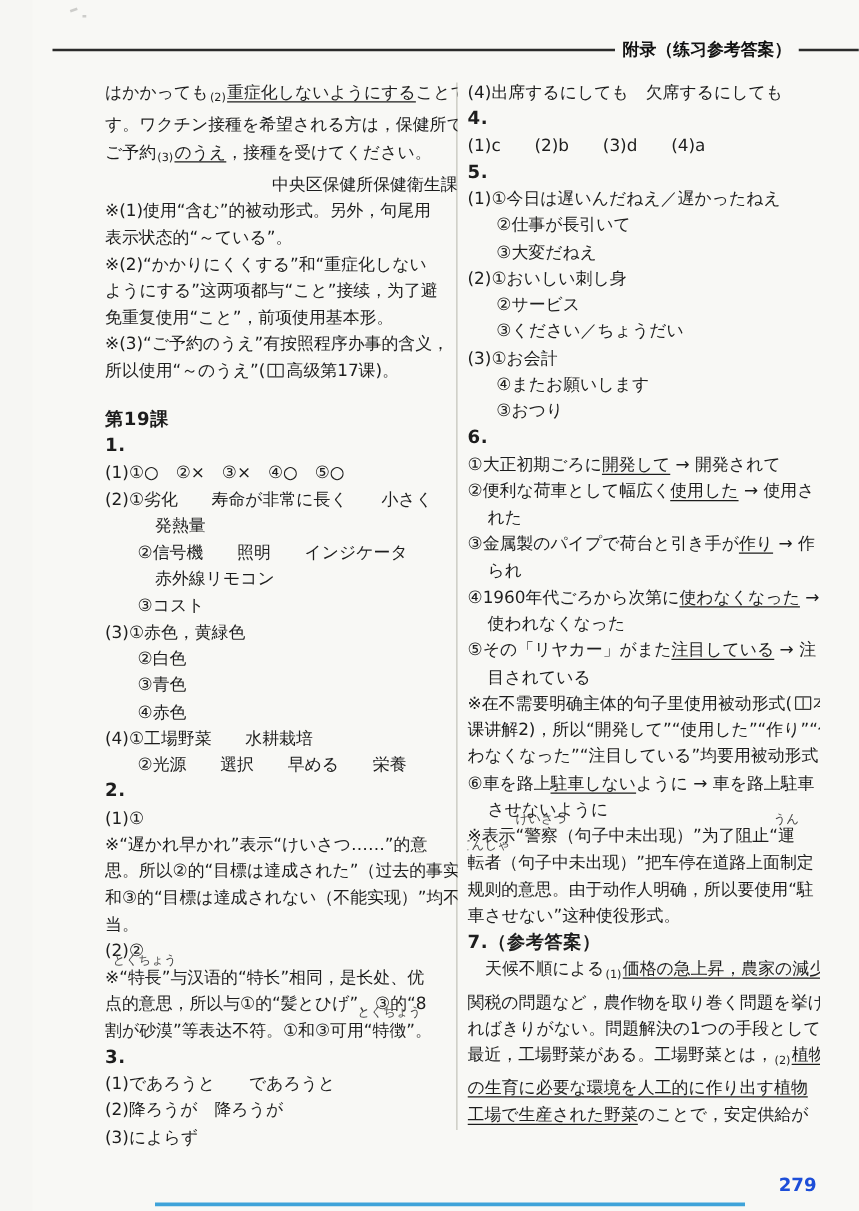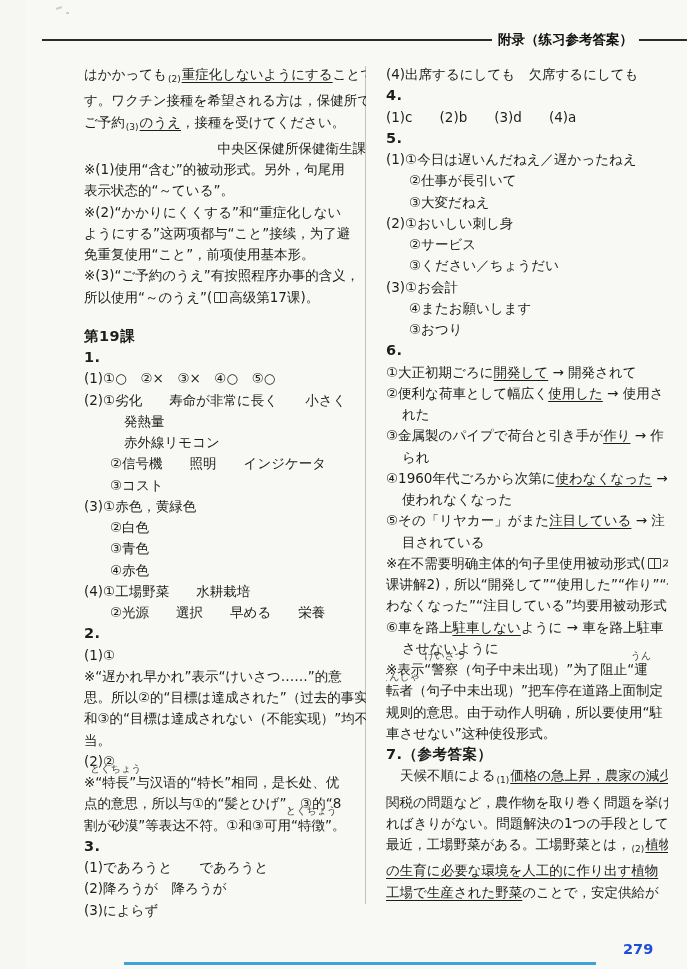--- a/index.html
+++ b/index.html
@@ -8,21 +8,21 @@
   
   .header{position:absolute;top:32px;left:16px;right:14px;height:16px;
           display:flex;align-items:center;}
   .rule{height:2px;background:#2b2b2b;}
   .rule-left{flex:1;}
   .rule-right{width:60px;}
   .header-title{font-weight:bold;font-size:13.5px;padding:0 6px;white-space:nowrap;color:#111;}
   
   .col{position:absolute;top:64px;width:282px;font-size:13.5px;line-height:21.25px;overflow:hidden;}
   .col-left{left:58px;}
-  .col-right{left:360px;}
+  .col-right{left:348px;}
   .divider{position:absolute;left:339px;top:66px;height:838px;width:1px;background:#c3c3bb;}
   .line{white-space:nowrap;min-height:21.25px;}
   .line.bold{font-weight:bold;font-size:14.5px;letter-spacing:.5px;}
   .line.gap{margin-top:18px;}
   .u{text-decoration:underline;text-underline-offset:3px;text-decoration-thickness:1px;}
   .marker{font-size:9px;vertical-align:-3px;padding:0 1px;color:#222;}
   .rb{position:relative;display:inline-block;}
   .rt{position:absolute;left:50%;transform:translateX(-50%);top:-7.5px;font-size:10px;
       line-height:8px;white-space:nowrap;color:#444;}
   .book-icon{display:inline-block;width:11px;height:9px;border:1px solid #333;border-radius:1px;
@@ -61,22 +61,22 @@
       <div class="line"><span>※(2)“かかりにくくする”和“重症化しない</span></div>
       <div class="line"><span>ようにする”这两项都与“こと”接续，为了避</span></div>
       <div class="line"><span>免重复使用“こと”，前项使用基本形。</span></div>
       <div class="line"><span>※(3)“ご予約のうえ”有按照程序办事的含义，</span></div>
       <div class="line"><span>所以使用“～のうえ”(</span><span class="book-icon"></span><span>高级第17课)。</span></div>
       <div class="line bold gap"><span>第19課</span></div>
       <div class="line bold"><span>1.</span></div>
       <div class="line"><span>(1)①○　②×　③×　④○　⑤○</span></div>
       <div class="line"><span>(2)①劣化　　寿命が非常に長く　　小さく</span></div>
       <div class="line" style="padding-left: 40px;"><span>発熱量</span></div>
+      <div class="line" style="padding-left: 26px;"><span>②信号機　　照明　　インジケータ</span></div>
       <div class="line" style="padding-left: 40px;"><span>赤外線リモコン</span></div>
-      <div class="line" style="padding-left: 26px;"><span>②信号機　　照明　　インジケータ</span></div>
       <div class="line" style="padding-left: 26px;"><span>③コスト</span></div>
       <div class="line"><span>(3)①赤色，黄緑色</span></div>
       <div class="line" style="padding-left: 26px;"><span>②白色</span></div>
       <div class="line" style="padding-left: 26px;"><span>③青色</span></div>
       <div class="line" style="padding-left: 26px;"><span>④赤色</span></div>
       <div class="line"><span>(4)①工場野菜　　水耕栽培</span></div>
       <div class="line" style="padding-left: 26px;"><span>②光源　　選択　　早める　　栄養</span></div>
       <div class="line bold"><span>2.</span></div>
       <div class="line"><span>(1)①</span></div>
       <div class="line"><span>※“遅かれ早かれ”表示“けいさつ……”的意</span></div>

